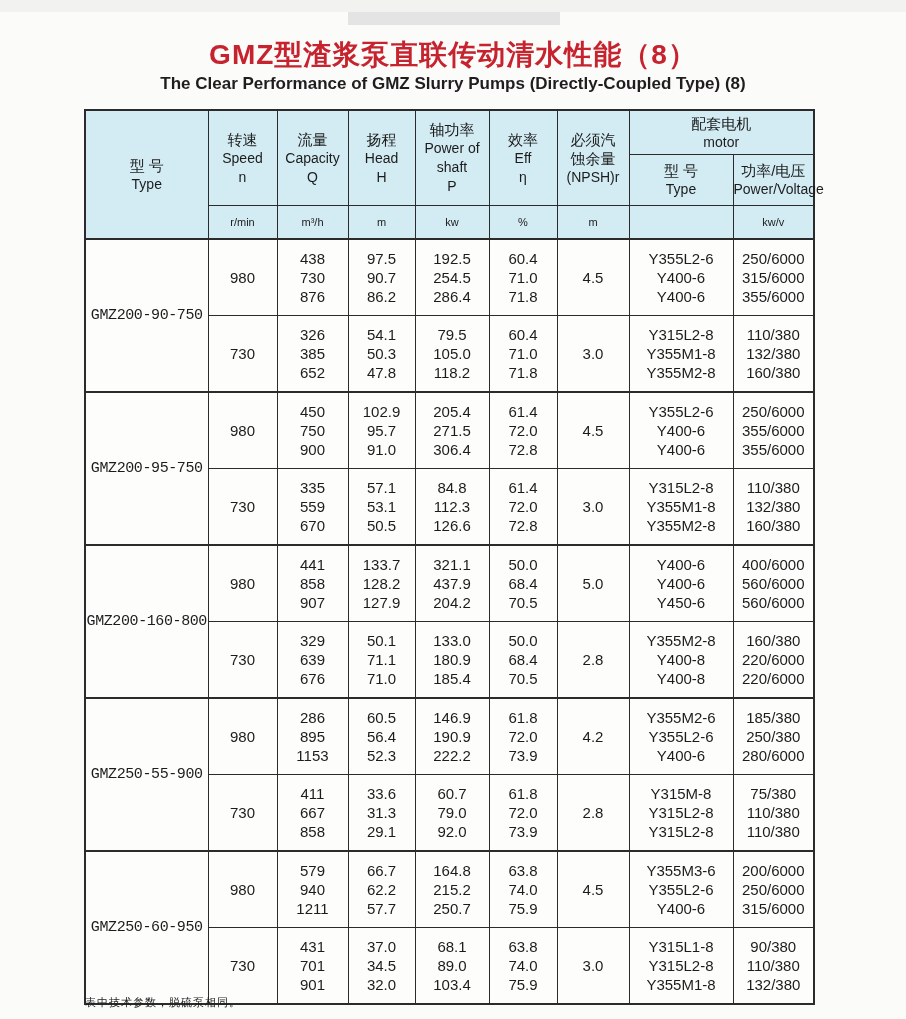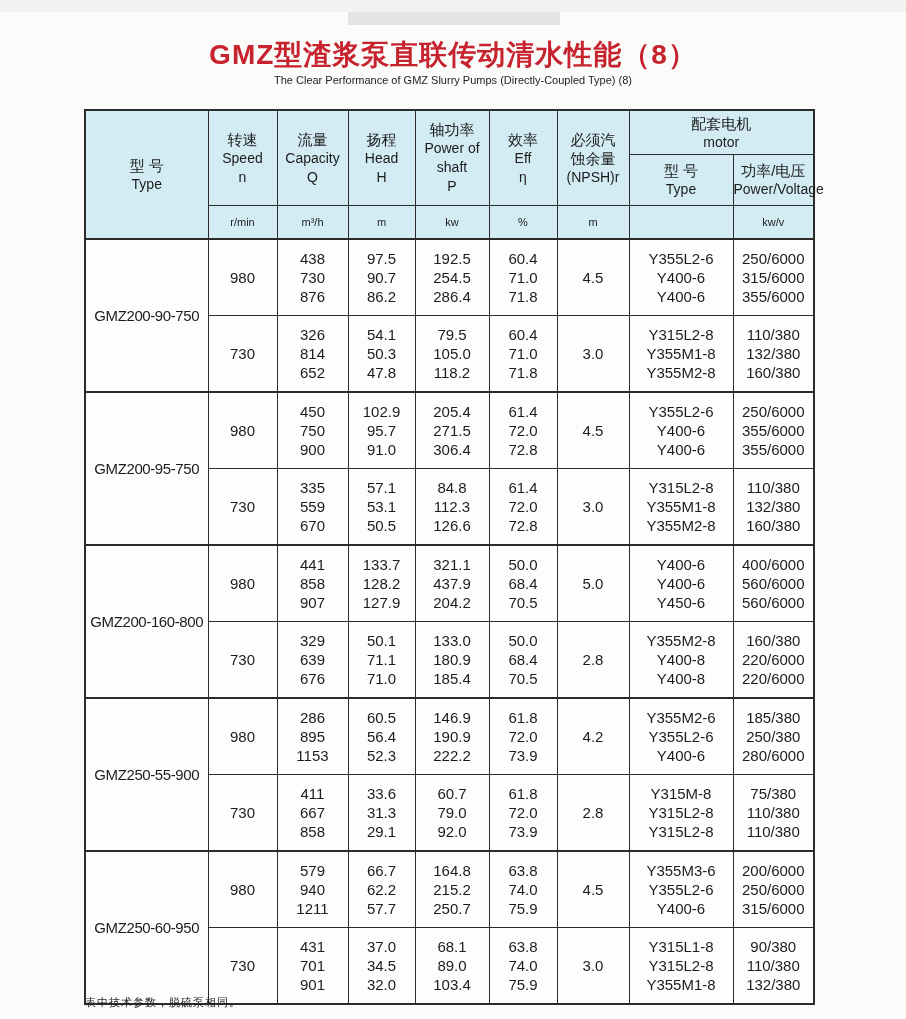--- a/index.html
+++ b/index.html
@@ -27,22 +27,23 @@
     text-align: center;
     font-size: 28px;
     font-weight: bold;
     letter-spacing: 1px;
     color: #c6232e;
   }
   .title-en {
     position: absolute;
     left: 0; right: 0; top: 62px;
     text-align: center;
-    font-size: 11px;
+    font-size: 17px;
     color: #1f1d1d;
+    font-weight: bold;
   }
   .tbl-wrap {
     position: absolute;
     left: 84px; top: 97px;
   }
   table.spec {
     border-collapse: collapse;
     table-layout: fixed;
     width: 729px;
     border: 2px solid #2b2b2b;
@@ -71,20 +72,21 @@
     font-size: 15px;
     line-height: 19px;
   }
   tbody tr.group-start td { border-top-width: 2px; }
   td.type-cell {
     text-align: left;
     padding-left: 3px;
     font-size: 15px;
     letter-spacing: -0.4px;
     white-space: nowrap;
+    font-family: Liberation Mono, monospace;
   }
   .footnote {
     position: absolute;
     left: 85px; top: 983px;
     font-size: 11px;
     color: #1d1d1d;
     letter-spacing: 1px;
   }
   .scan-artifact-bottom {
     position: absolute;
@@ -223,21 +225,21 @@
               <div>315/6000</div>
               <div>355/6000</div>
             </td>
           </tr>
           <tr>
             <td>
               <div>730</div>
             </td>
             <td>
               <div>326</div>
-              <div>814</div>
+              <div>385</div>
               <div>652</div>
             </td>
             <td>
               <div>54.1</div>
               <div>50.3</div>
               <div>47.8</div>
             </td>
             <td>
               <div>79.5</div>
               <div>105.0</div>

